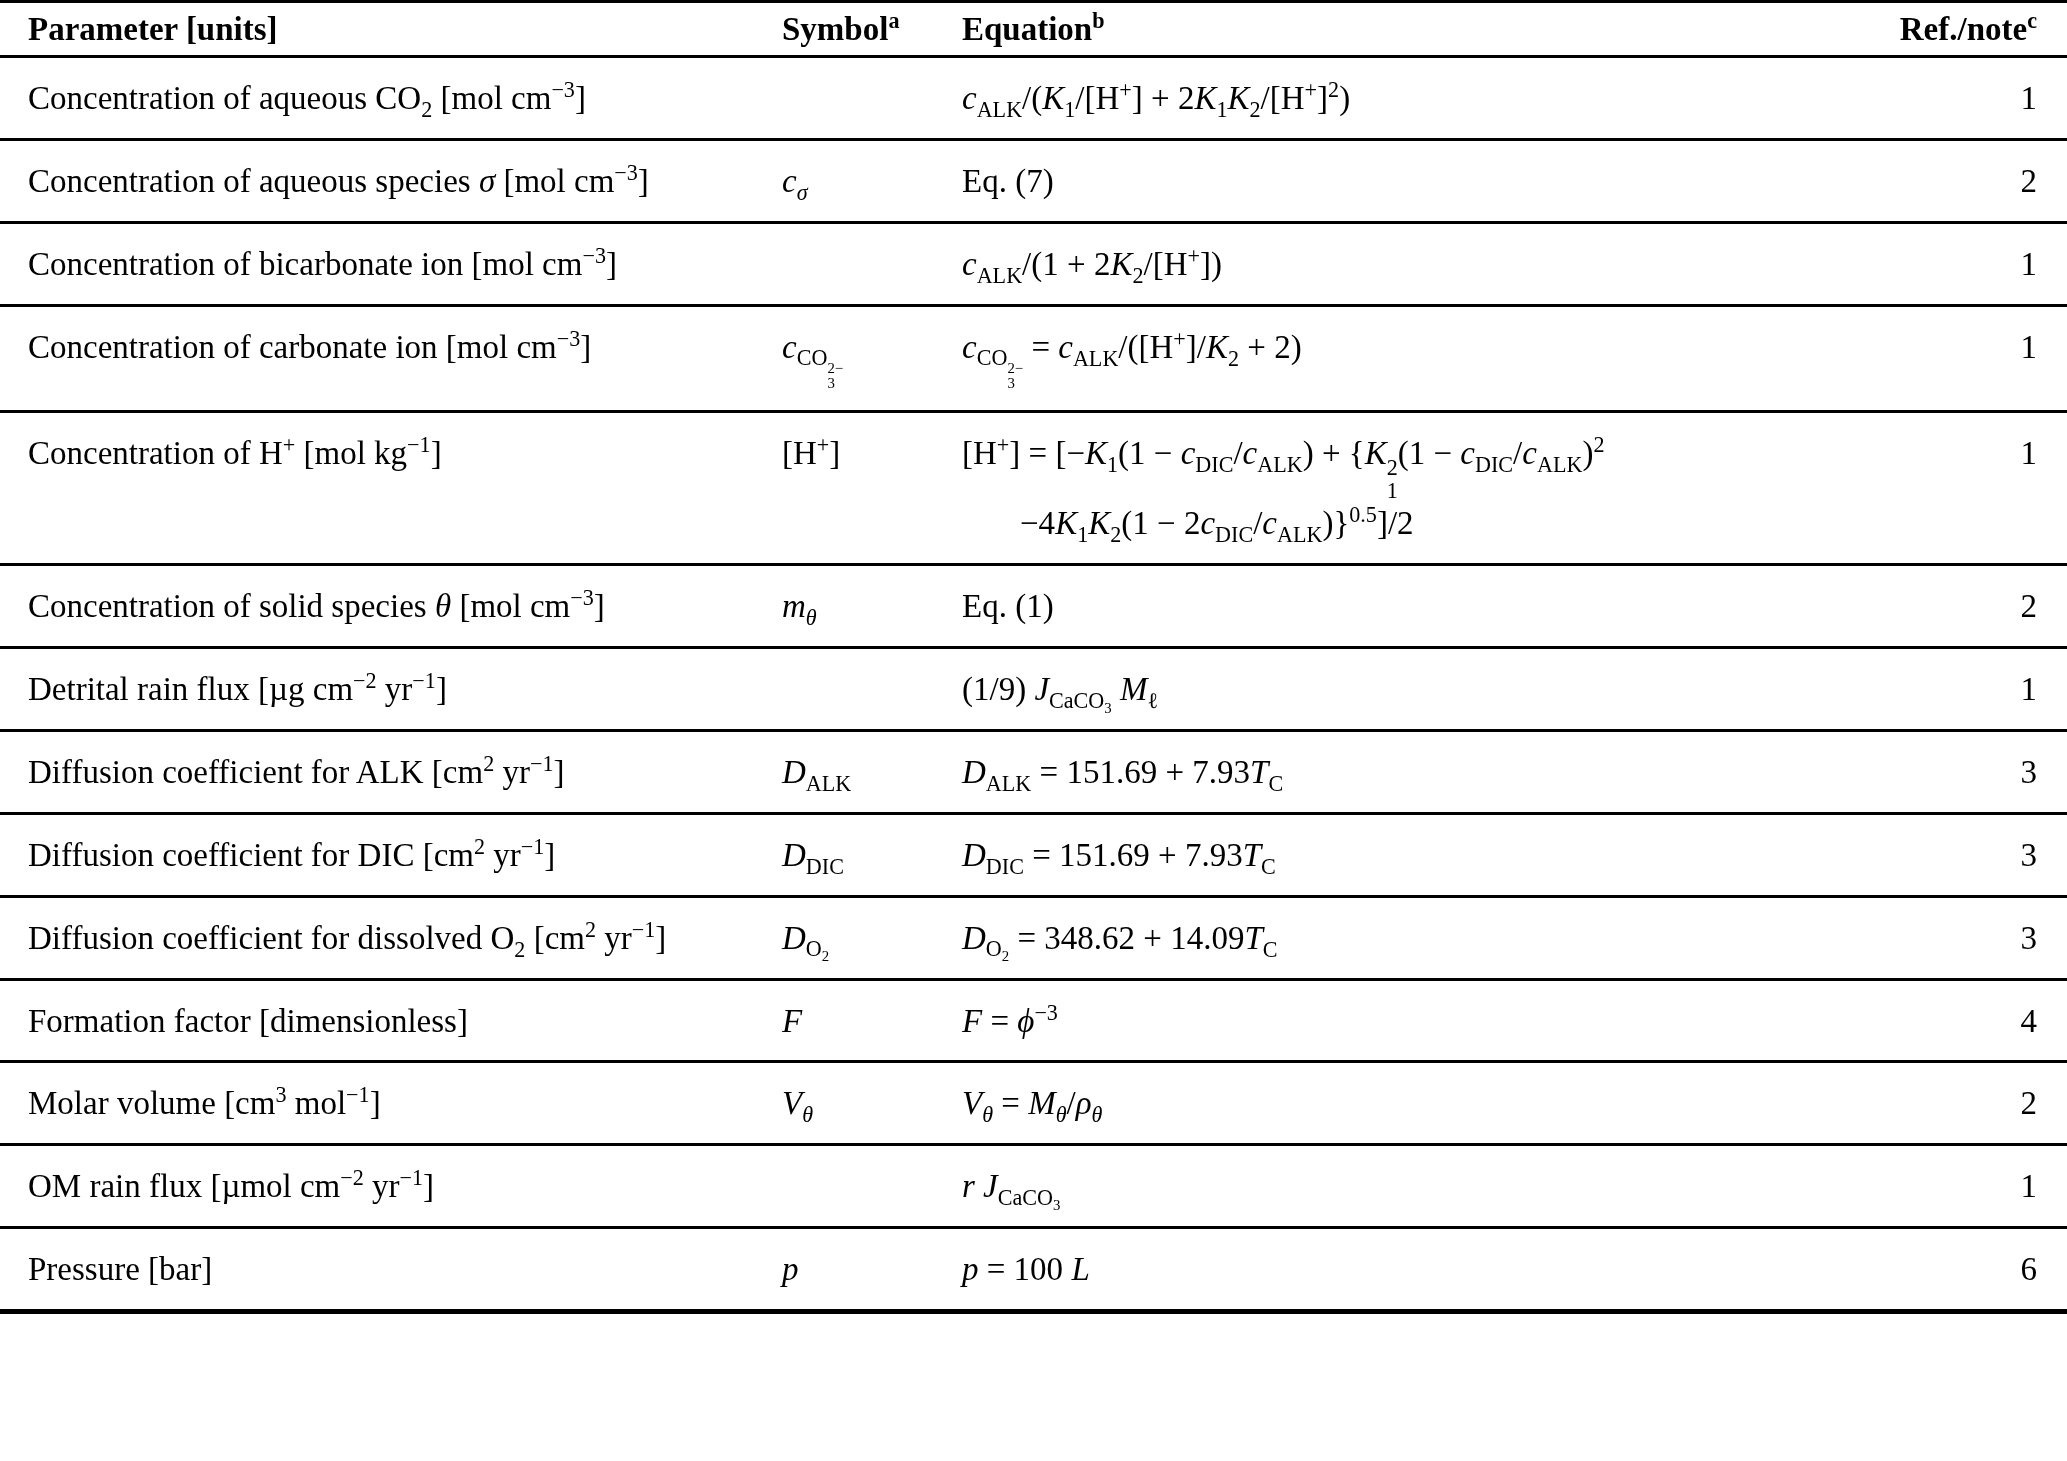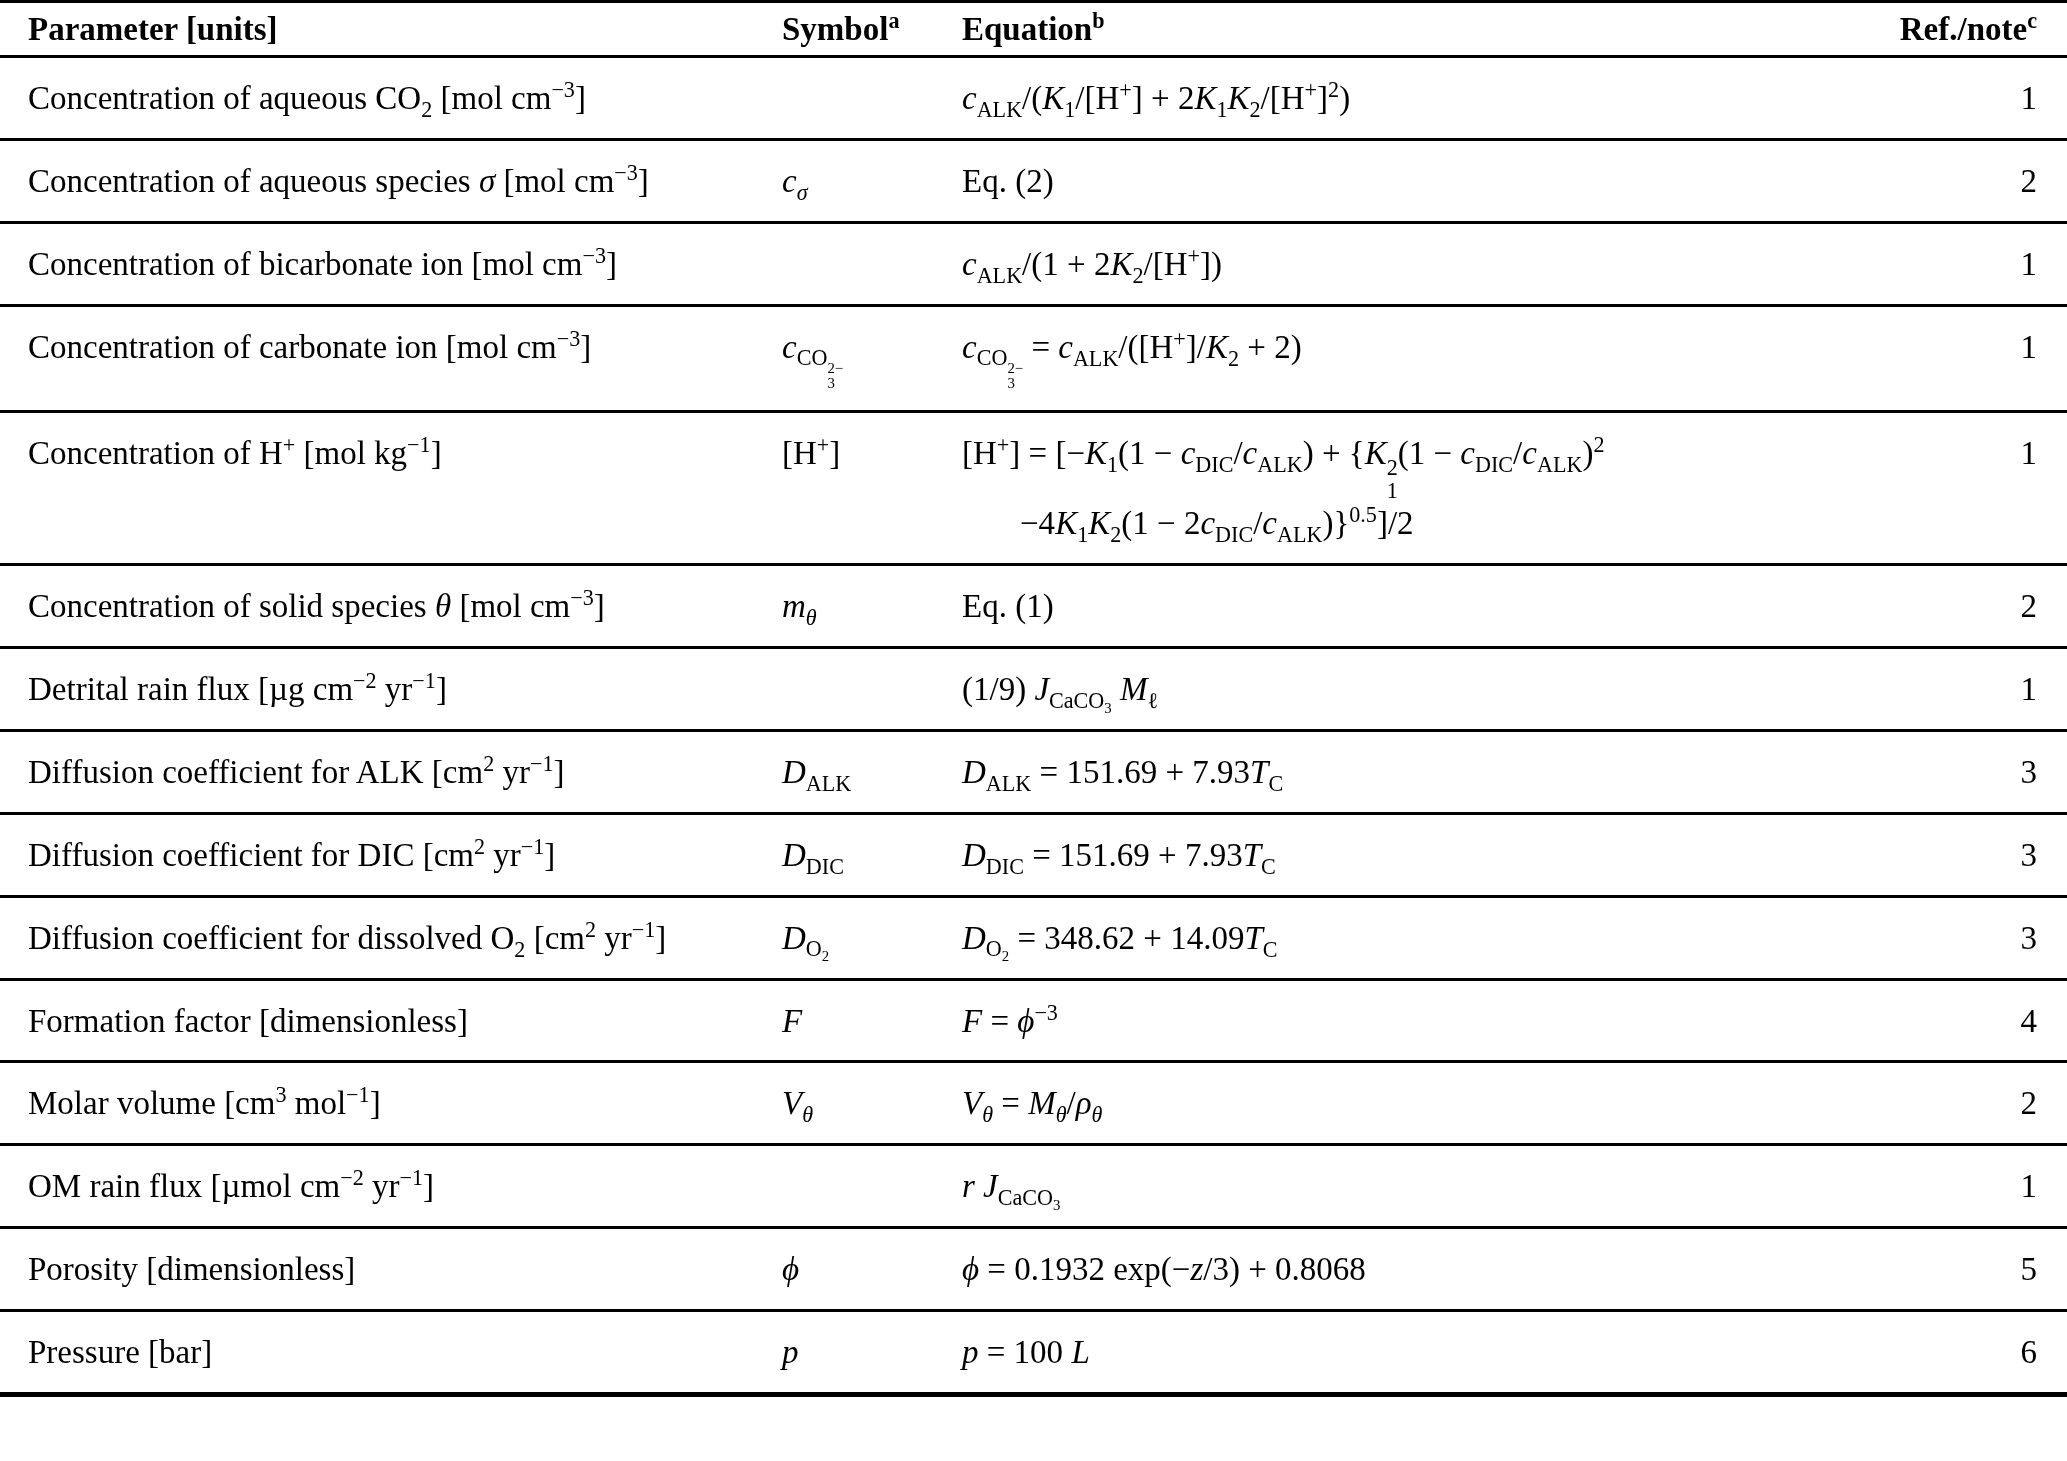--- a/index.html
+++ b/index.html
@@ -77,21 +77,21 @@
   <tbody>
       <tr>
     <td class="cell-parameter">Concentration of aqueous CO<sub>2</sub> [mol cm<sup>−3</sup>]</td>
     <td class="cell-symbol"></td>
     <td class="cell-equation"><i>c</i><sub>ALK</sub>/(<i>K</i><sub>1</sub>/[H<sup>+</sup>] + 2<i>K</i><sub>1</sub><i>K</i><sub>2</sub>/[H<sup>+</sup>]<sup>2</sup>)</td>
     <td class="cell-ref">1</td>
   </tr>
       <tr>
     <td class="cell-parameter">Concentration of aqueous species <i>σ</i> [mol cm<sup>−3</sup>]</td>
     <td class="cell-symbol"><i>c</i><sub><i>σ</i></sub></td>
-    <td class="cell-equation">Eq. (2)</td>
+    <td class="cell-equation">Eq. (7)</td>
     <td class="cell-ref">2</td>
   </tr>
       <tr>
     <td class="cell-parameter">Concentration of bicarbonate ion [mol cm<sup>−3</sup>]</td>
     <td class="cell-symbol"></td>
     <td class="cell-equation"><i>c</i><sub>ALK</sub>/(1 + 2<i>K</i><sub>2</sub>/[H<sup>+</sup>])</td>
     <td class="cell-ref">1</td>
   </tr>
       <tr>
     <td class="cell-parameter">Concentration of carbonate ion [mol cm<sup>−3</sup>]</td>
@@ -156,25 +156,19 @@
     <td class="cell-equation"><i>V</i><sub><i>θ</i></sub> = <i>M</i><sub><i>θ</i></sub>/<i>ρ</i><sub><i>θ</i></sub></td>
     <td class="cell-ref">2</td>
   </tr>
       <tr>
     <td class="cell-parameter">OM rain flux [µmol cm<sup>−2</sup> yr<sup>−1</sup>]</td>
     <td class="cell-symbol"></td>
     <td class="cell-equation"><i>r</i> <i>J</i><sub>CaCO<sub>3</sub></sub></td>
     <td class="cell-ref">1</td>
   </tr>
       <tr>
-    <td class="cell-parameter">Porosity [dimensionless]</td>
-    <td class="cell-symbol"><i>ϕ</i></td>
-    <td class="cell-equation"><i>ϕ</i> = 0.1932 exp(−<i>z</i>/3) + 0.8068</td>
-    <td class="cell-ref">5</td>
-  </tr>
-      <tr>
     <td class="cell-parameter">Pressure [bar]</td>
     <td class="cell-symbol"><i>p</i></td>
     <td class="cell-equation"><i>p</i> = 100 <i>L</i></td>
     <td class="cell-ref">6</td>
   </tr>
     </tbody>
 </table>
 
 </body></html>

